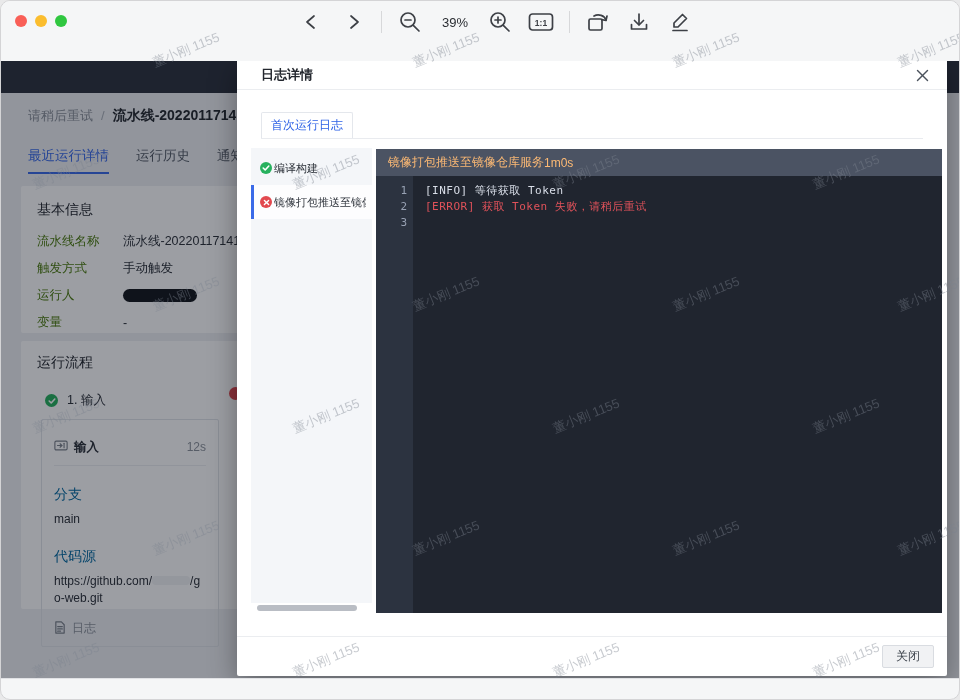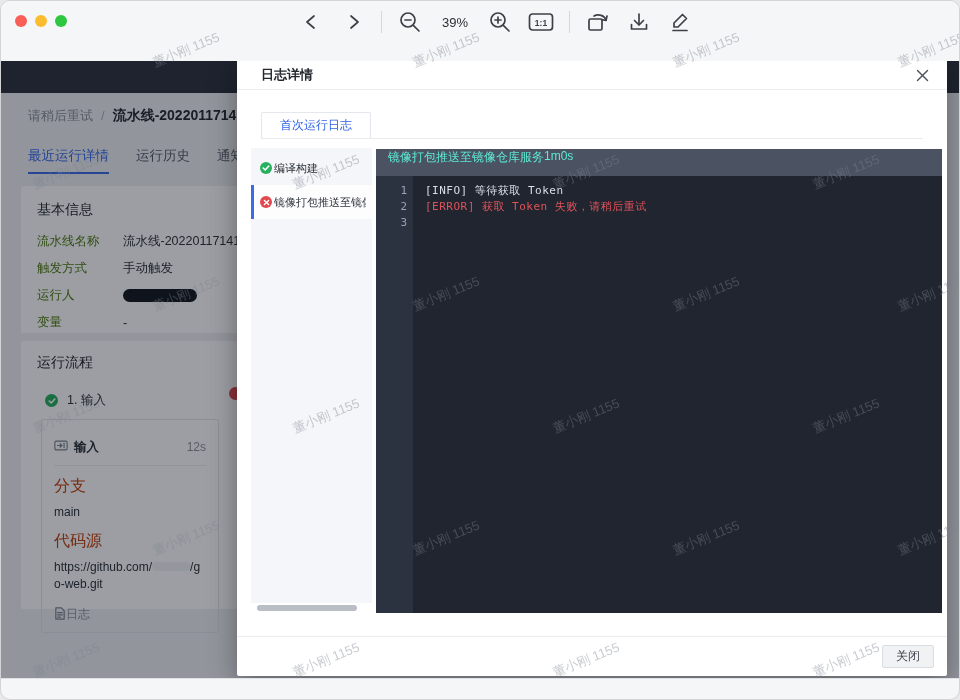--- a/index.html
+++ b/index.html
@@ -48,51 +48,51 @@
   .card-flow h3 { margin-bottom:20px; }
   .step-head { display:flex; align-items:center; gap:9px; margin-left:8px; font-size:12.5px; color:#2d323a; }
   .dot-icon { width:13px; height:13px; border-radius:50%; display:inline-flex; align-items:center; justify-content:center; flex:none; }
   .dot-success { background:#27b15e; } .dot-error { background:#e2494f; }
   .dot-icon svg { stroke:#fff; fill:none; stroke-width:2; stroke-linecap:round; stroke-linejoin:round; }
   .inner-card { margin:10px 0 0 4px; width:178px; border:1px solid #e2e5ea; border-radius:2px; padding:18px 12px 9px; }
   .inner-head { display:flex; align-items:center; gap:6px; }
   .inner-head .nm { font-size:12.5px; font-weight:bold; color:#2d323a; flex:1; }
   .inner-head .dur { font-size:12px; color:#8d939c; }
   .inner-hr { border-top:1px solid #edeff2; margin:9px 0 0; }
-  .f-lbl { font-size:16px; color:#c2410c; margin-top:10px; }
+  .f-lbl { font-size:14px; color:#0369a1; margin-top:20px; }
   .f-val { font-size:12px; color:#2d323a; margin-top:7px; line-height:17px; word-break:break-all; }
   .url-redact { display:inline-block; width:38px; height:9px; background:#f2f3f5; border-radius:4px; }
-  .log-link { margin-top:13px; display:flex; align-items:center; font-size:12px; color:#8d939c; cursor:pointer; }
+  .log-link { margin-top:13px; display:flex; align-items:center; gap:6px; font-size:12px; color:#8d939c; cursor:pointer; }
   .step2-dot { position:absolute; left:228px; top:326px; width:13px; height:13px; border-radius:50%; background:#e2494f; }
 
   
   .mask { position:absolute; inset:0; background:rgba(8,13,26,0.40); }
   .modal { position:absolute; left:236px; top:0; width:710px; height:615px; background:#fff;
            border-radius:0 0 2px 2px; box-shadow:0 8px 28px rgba(0,0,0,0.35); }
   .m-header { height:29px; border-bottom:1px solid #ebedf0; display:flex; align-items:center; padding:0 17px 0 24px; }
   .m-title { flex:1; font-size:13px; font-weight:bold; color:#23272e; }
   .m-close { width:16px; height:16px; display:flex; align-items:center; justify-content:center; cursor:pointer; }
   .m-close svg { stroke:#4b525c; stroke-width:1.4; stroke-linecap:round; }
-  .m-tab { position:absolute; left:24px; top:51px; height:26px; padding:0 18px; border:1px solid #e4e7ec; border-bottom:none;
+  .m-tab { position:absolute; left:24px; top:51px; height:26px; padding:0 9px; border:1px solid #e4e7ec; border-bottom:none;
            border-radius:2px 2px 0 0; background:#fff; display:flex; align-items:center;
            font-size:12px; color:#2e62e6; z-index:2; cursor:pointer; }
   .m-tabline { position:absolute; left:24px; right:24px; top:77px; height:1px; background:#e9ebef; }
 
   .m-side { position:absolute; left:14px; top:87px; width:121px; height:465px; background:#f4f6f9; overflow:hidden; }
   .m-step { height:34px; display:flex; align-items:center; gap:2px; padding:0 6px 0 9px; font-size:11px; color:#2d323a;
             white-space:nowrap; overflow:hidden; cursor:pointer; }
   .m-step:first-child { margin-top:3px; }
   .m-step.selected { background:#fdfdfe; border-left:3px solid #3b6be8; padding-left:6px; }
   .m-step .m-step-label { overflow:hidden; }
   .m-side .h-scroll { position:absolute; left:0; right:0; bottom:0; height:10px; background:#fff; }
   .m-side .h-thumb { position:absolute; left:6px; bottom:2px; width:100px; height:6px; border-radius:3px; background:#b9bdc4; cursor:pointer; }
 
   .m-log { position:absolute; left:139px; top:88px; width:566px; height:464px; background:#20252f; overflow:hidden; }
-  .log-head { height:27px; background:#4b5363; display:flex; padding:0 12px;
-              font-size:12px; color:#5eead4; white-space:nowrap; }
+  .log-head { height:27px; background:#4b5363; display:flex; align-items:center; padding:0 12px;
+              font-size:12px; color:#fdba74; white-space:nowrap; }
   .log-body { position:relative; height:437px; padding-top:7px;
               font-family:"DejaVu Sans Mono", monospace; font-size:11px; line-height:16px; }
   .gutter-bg { position:absolute; left:0; top:0; bottom:0; width:37px; background:#2c3340; }
   .log-line { display:flex; position:relative; }
   .log-line .num { width:37px; flex:none; text-align:right; padding-right:6px; color:#98a1b3; }
   .log-line .txt { padding-left:12px; letter-spacing:0.5px; color:#d9dee8; white-space:pre; }
   .log-line.error .txt { color:#e0525a; }
 
   .m-footer { position:absolute; left:0; right:0; bottom:0; height:40px; border-top:1px solid #ebedf0;text-decoration:underline; }
   .btn-close { position:absolute; right:13px; top:8px; height:23px; padding:0 13px; background:#f1f2f4;

